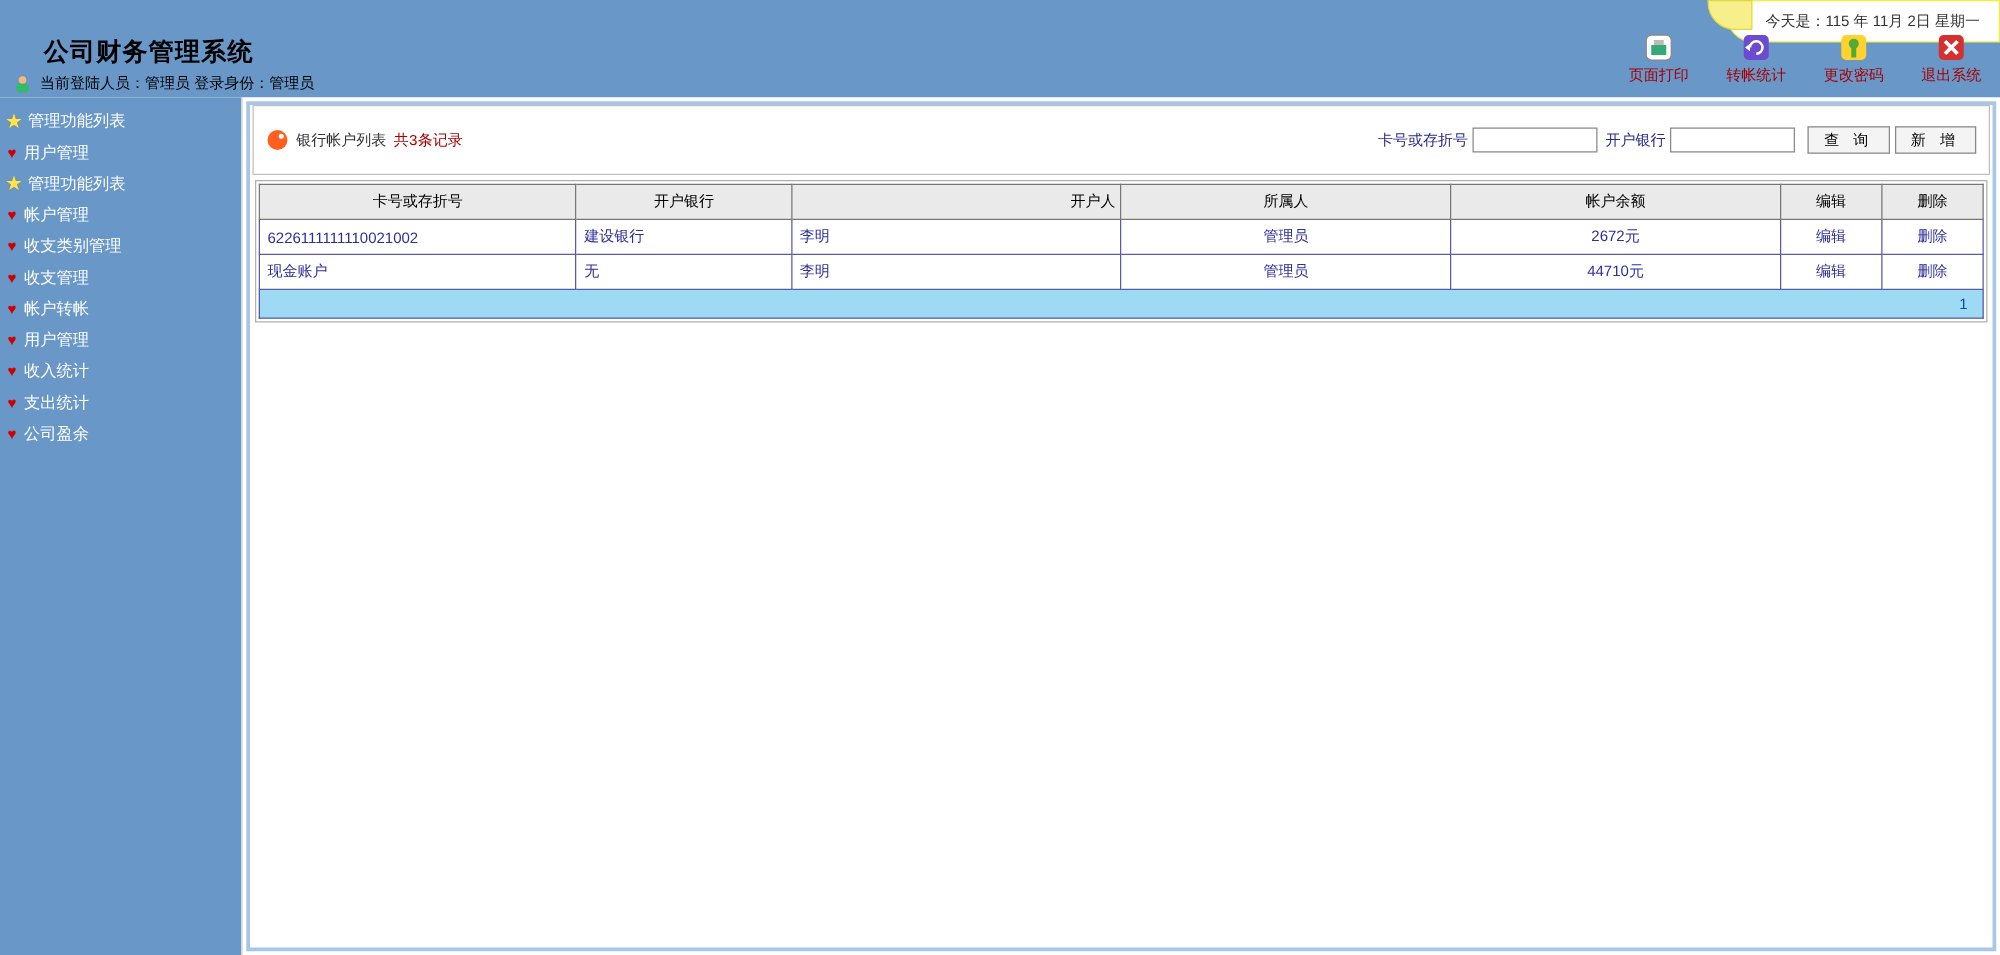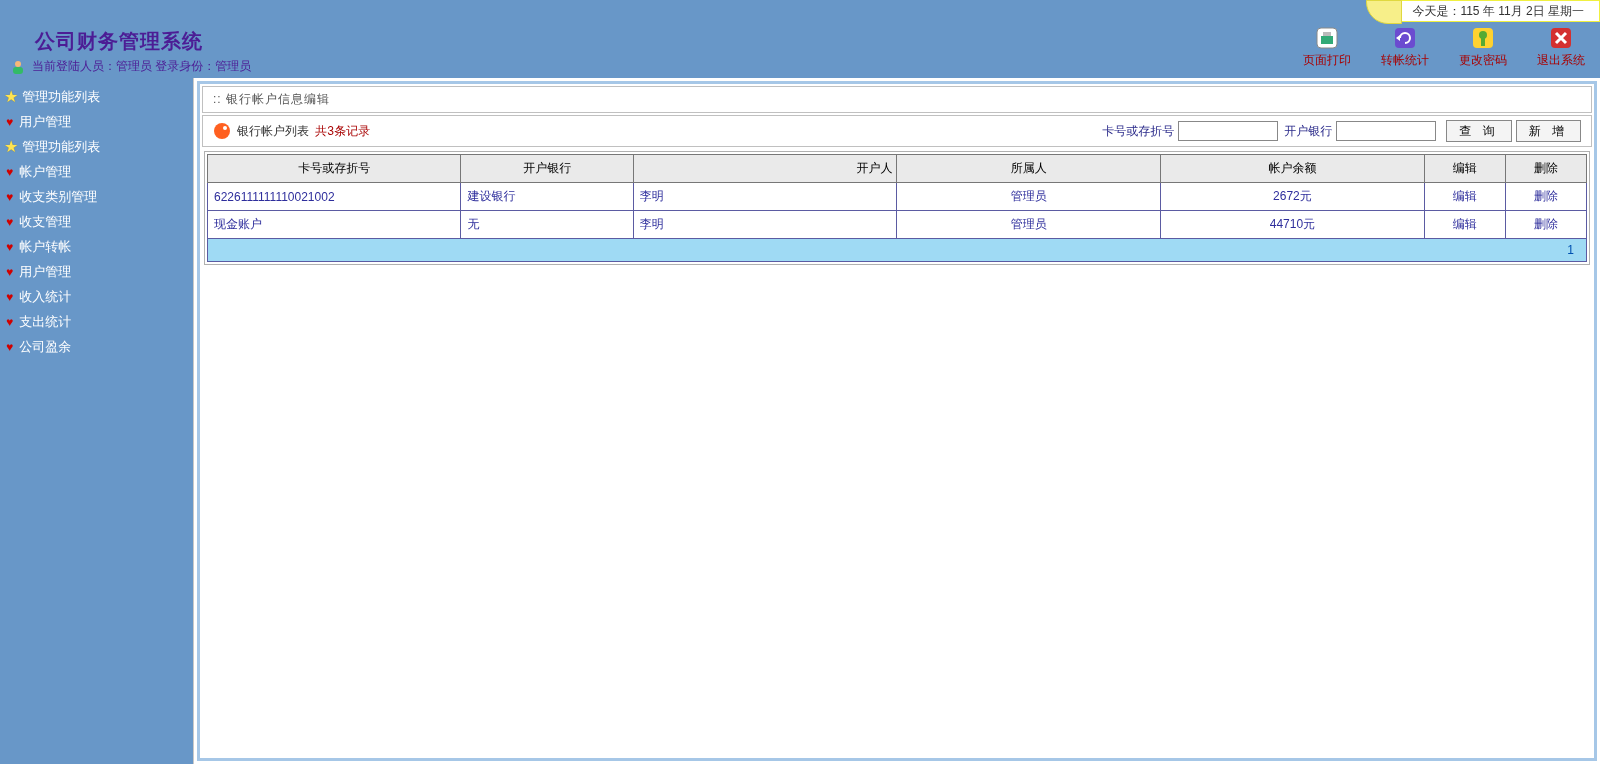--- a/index.html
+++ b/index.html
@@ -23,21 +23,21 @@
     }
     .topbar {
       height: 78px;
       background: #6897c8;
       position: relative;
     }
     .date-strip {
       position: absolute;
       top: 0;
       right: 0;
-      height: 22px;
+      height: 34px;
       background: #fff;
       border-bottom-left-radius: 22px;
       padding-left: 30px;
       padding-right: 15px;
       display: flex;
       align-items: center;
       font-size: 12px;
       color: #333;
       border:1px solid #f0f040;
     }
@@ -49,21 +49,21 @@
       width:34px;
       height:22px;
       background:#f7ef89;
       border-bottom-left-radius: 22px;
       border:1px solid #e0d840;
     }
     .title {
       position: absolute;
       left: 35px;
       top: 28px;
-      color: #4c1d95;
+      color: #000000;
       font-size: 20px;
       font-weight: bold;
       letter-spacing: 1px;
       font-family: "SimHei","黑体",sans-serif;
     }
     .toolbar {
       position: absolute;
       right: 10px;
       top: 26px;
       display: flex;
@@ -83,21 +83,21 @@
       height: 24px;
       display: flex;
       align-items: center;
       justify-content: center;
       margin-bottom: 2px;
     }
     .loginbar {
       position: absolute;
       bottom: 3px;
       left: 10px;
-      color: #4c1d95;
+      color: #000000;
       font-size: 12px;
       display:flex;
       align-items:center;
       gap:6px;
     }
     .loginbar .user-icon{
       width:16px;height:16px;
       display:inline-block;
     }
     
@@ -164,21 +164,21 @@
       color:#555;
       margin: 2px;
       letter-spacing:1px;
     }
     .panel-sub {
       display: flex;
       align-items: center;
       border: 1px solid #c0c0c0;
       background:#fff;
       margin: 0 2px 4px 2px;
-      padding: 4px 10px;
+      padding: 16px 10px;
     }
     .panel-sub .left{
       display:flex;
       align-items:center;
       gap:6px;
       color:#333;
     }
     .panel-sub .record-count{
       color:#A80000;
       font-family:Liberation Mono, monospace;
@@ -367,21 +367,20 @@
           <span>支出统计</span>
         </div>
       <div class="side-item">
           <span class="heart-icon">♥</span>
           <span>公司盈余</span>
         </div>
     </div>
 
     <div class="content">
       <div class="content-inner">
-        <div class="panel-title">:: 银行帐户信息编辑</div>
         <div class="panel-sub">
           <div class="left">
             <span>
               <svg width="18" height="18">
                   <circle cx="9" cy="9" r="8" fill="#ff6020"></circle>
                   <circle cx="12" cy="6" r="2" fill="#fff"></circle>
                 </svg>
             </span>
             <span>银行帐户列表</span>
             <span class="record-count">共3条记录</span>

